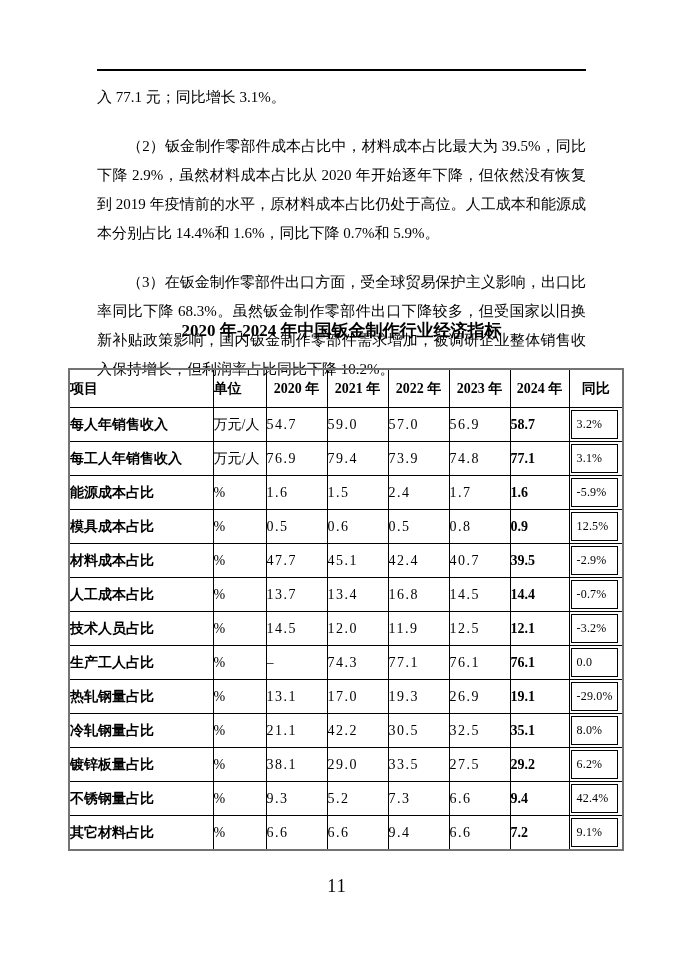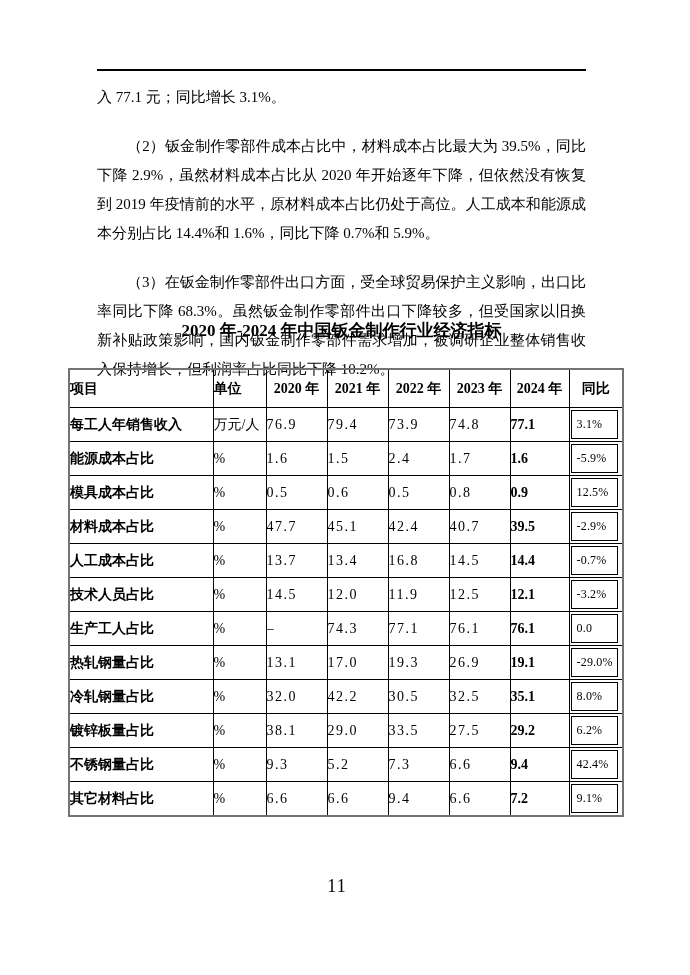--- a/index.html
+++ b/index.html
@@ -144,20 +144,32 @@
           <th class="h-year">2020 年</th>
           <th class="h-year">2021 年</th>
           <th class="h-year">2022 年</th>
           <th class="h-year">2023 年</th>
           <th class="h-year">2024 年</th>
           <th class="h-yoy">同比</th>
         </tr>
     </thead>
     <tbody>
         <tr>
+          <td class="c-item">每人年销售收入</td>
+          <td class="c-unit">万元/人</td>
+          <td class="c-num">54.7</td>
+          <td class="c-num">59.0</td>
+          <td class="c-num">57.0</td>
+          <td class="c-num">56.9</td>
+          <td class="c-2024">58.7</td>
+          <td class="c-yoy">
+            <span class="yoy-box">3.2%</span>
+          </td>
+        </tr>
+        <tr>
           <td class="c-item">每工人年销售收入</td>
           <td class="c-unit">万元/人</td>
           <td class="c-num">76.9</td>
           <td class="c-num">79.4</td>
           <td class="c-num">73.9</td>
           <td class="c-num">74.8</td>
           <td class="c-2024">77.1</td>
           <td class="c-yoy">
             <span class="yoy-box">3.1%</span>
           </td>
@@ -242,21 +254,21 @@
           <td class="c-num">19.3</td>
           <td class="c-num">26.9</td>
           <td class="c-2024">19.1</td>
           <td class="c-yoy">
             <span class="yoy-box">-29.0%</span>
           </td>
         </tr>
         <tr>
           <td class="c-item">冷轧钢量占比</td>
           <td class="c-unit">%</td>
-          <td class="c-num">32.0</td>
+          <td class="c-num">21.1</td>
           <td class="c-num">42.2</td>
           <td class="c-num">30.5</td>
           <td class="c-num">32.5</td>
           <td class="c-2024">35.1</td>
           <td class="c-yoy">
             <span class="yoy-box">8.0%</span>
           </td>
         </tr>
         <tr>
           <td class="c-item">镀锌板量占比</td>

